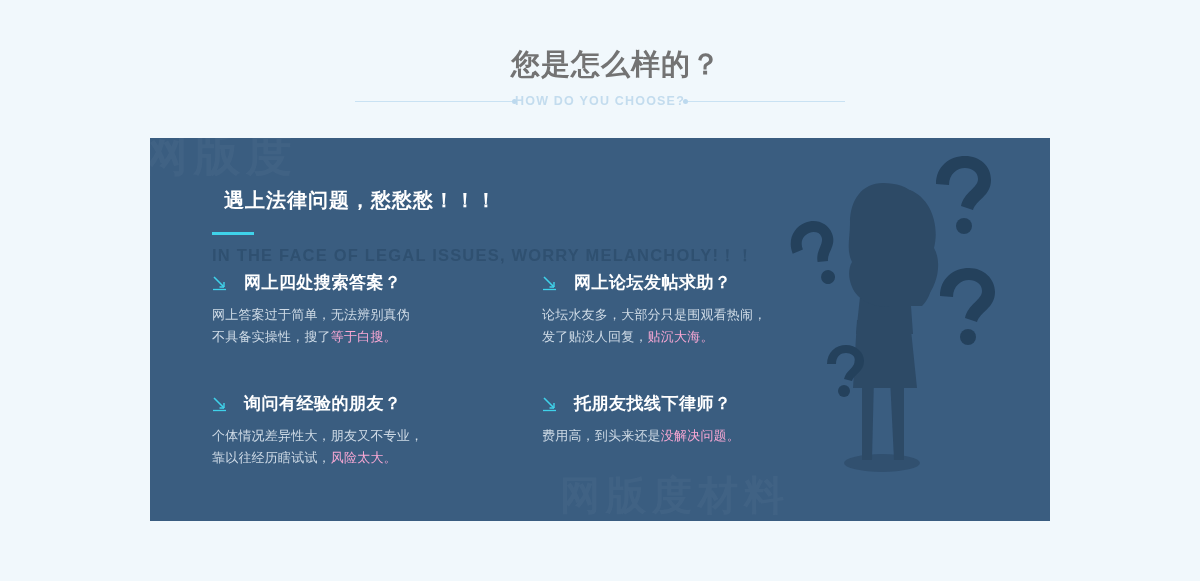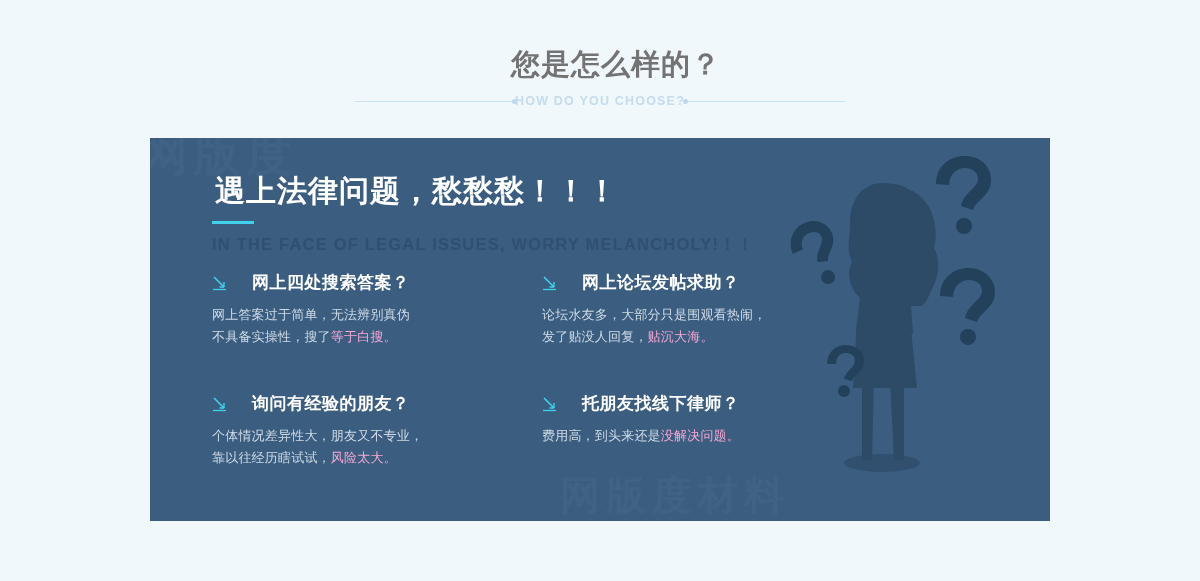--- a/index.html
+++ b/index.html
@@ -92,26 +92,26 @@
   .wm.wm-bot { left: 410px; top: 330px; font-size: 40px; }
 
   
   .panel-heading-block {
     position: absolute;
     left: 62px;
     top: 30px;
     z-index: 3;
   }
   .panel-heading-cn {
-    font-size: 30px;
+    font-size: 20px;
     font-weight: bold;
     color: #ffffff;
     letter-spacing: 1px;
     line-height: 40px;
-    margin: 3px;
+    margin: 12px;
     white-space: nowrap;
   }
   .heading-underline {
     width: 42px;
     height: 3px;
     background: #3fd2ea;
     margin-top: 10px;
   }
   .panel-heading-en {
     margin-top: 10px;
@@ -132,21 +132,21 @@
     grid-template-columns: 330px 330px;
     grid-row-gap: 44px;
     z-index: 3;
   }
   .item {
     position: relative;
   }
   .item-title-row {
     display: flex;
     align-items: center;
-    gap: 24px;
+    gap: 16px;
   }
   .bullet-icon {
     display: block;
     flex: 0 0 auto;
     width: 16px;
     height: 16px;
   }
   .item-title {
     font-size: 17px;
     font-weight: bold;

